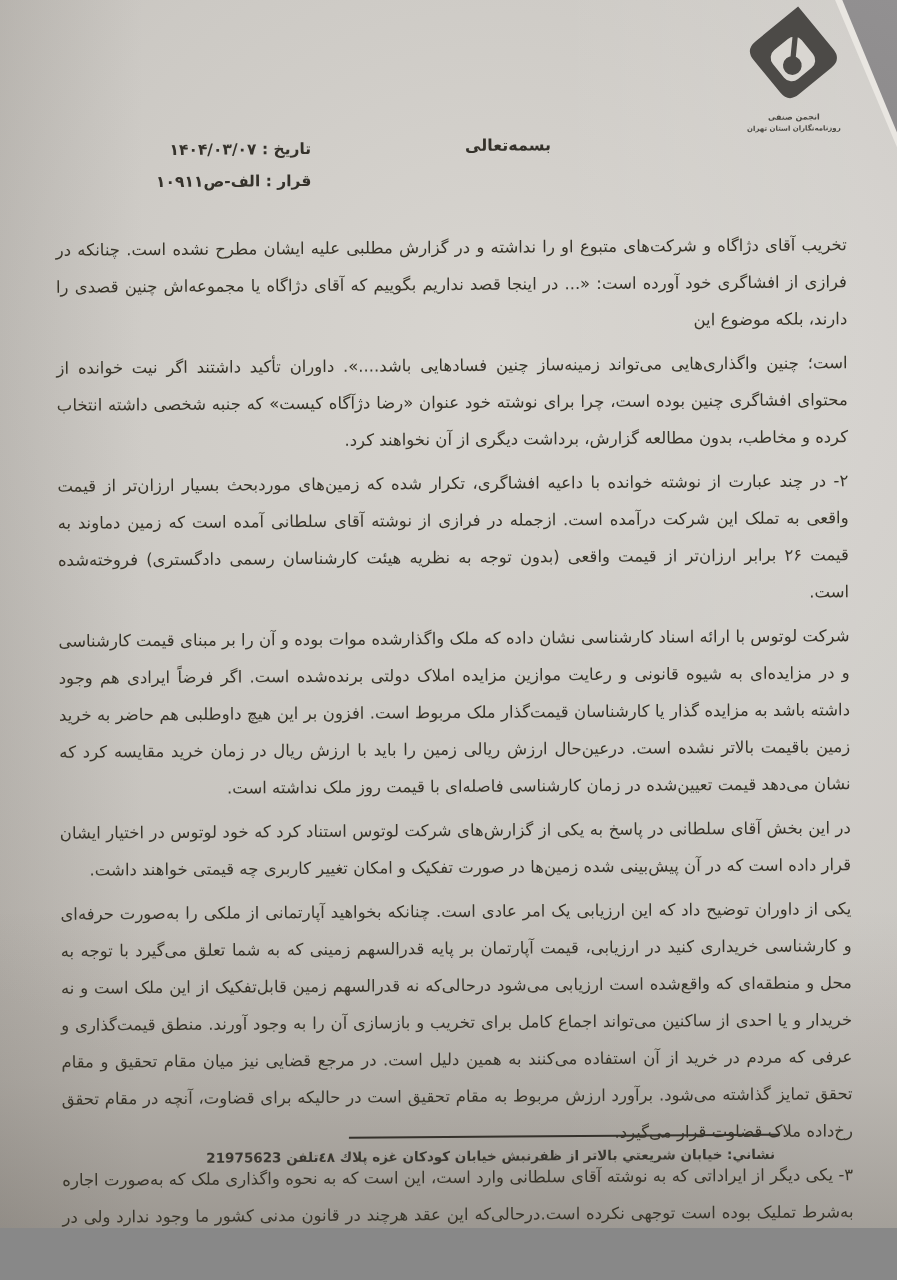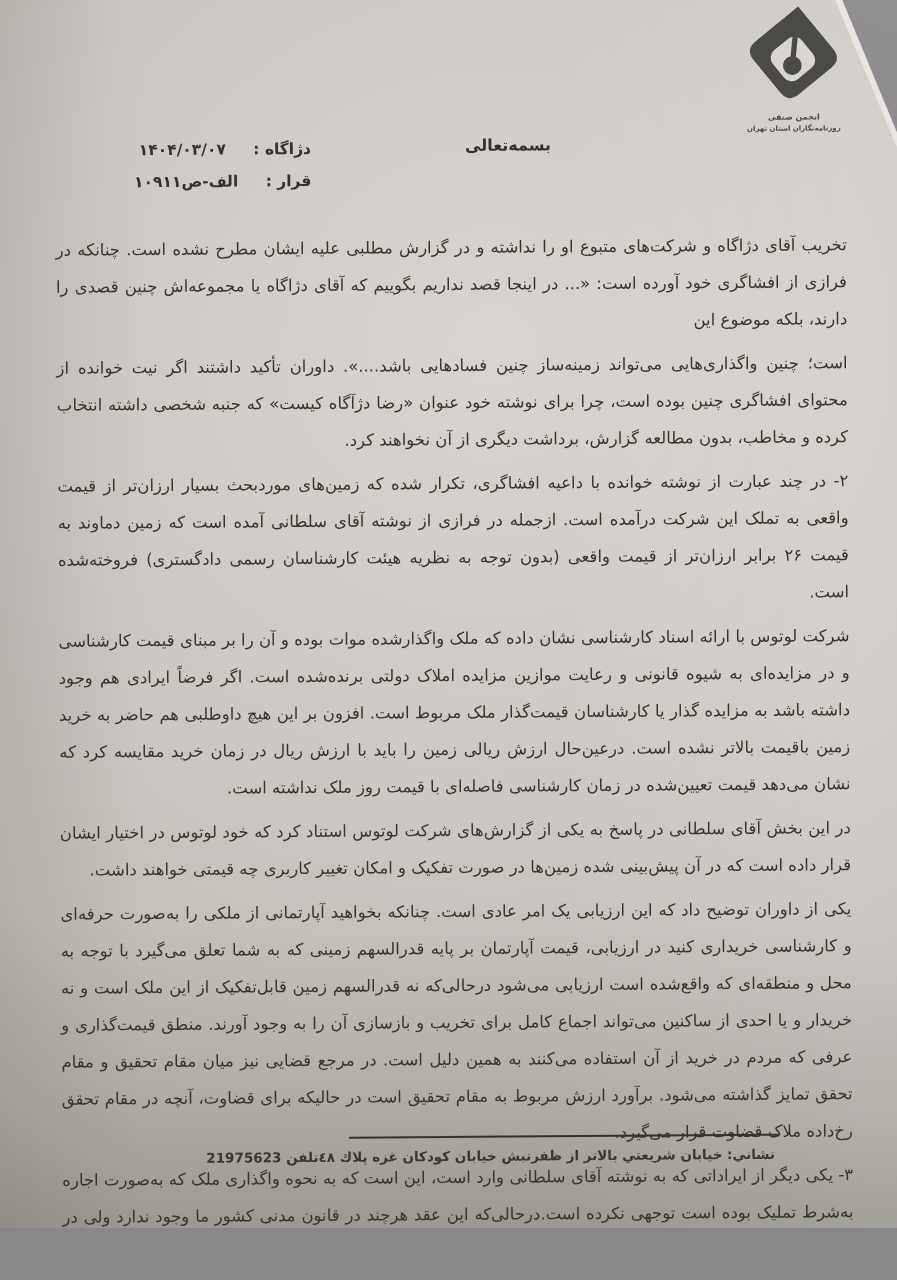--- a/index.html
+++ b/index.html
@@ -46,21 +46,21 @@
     font-size: 16px; font-weight: bold; color: #35322b;
   }
 
   .meta {
     position: absolute; top: 132px; left: 88px; width: 222px;
     direction: rtl; text-align: right;
     font-size: 15.5px; font-weight: bold; line-height: 32px; color: #35322b;
     white-space: nowrap;
   }
   .meta .meta-label { display: inline-block; }
-  .meta .meta-value { margin-right: 22px; }
+  .meta .meta-value { margin-right: 0; }
 
   
   .body-text {
     position: absolute; top: 229px; right: 52px; left: 54px;
     direction: rtl;
     text-align: justify;
     font-size: 16.5px;
     line-height: 37px;
     color: #383428;
   }
@@ -102,21 +102,21 @@
       <div class="logo-text">
         <div class="l1">انجمن صنفی</div>
         <div class="l2">روزنامه‌نگاران استان تهران</div>
       </div>
     </div>
 
     <div class="bismillah">بسمه‌تعالی</div>
 
     <div class="meta">
       <div class="meta-row">
-        <span class="meta-label">دژاگاه :</span>
+        <span class="meta-label">تاریخ :</span>
         <span class="meta-value">۱۴۰۴/۰۳/۰۷</span>
       </div>
       <div class="meta-row">
         <span class="meta-label">قرار :</span>
         <span class="meta-value">الف-ص۱۰۹۱۱</span>
       </div>
     </div>
 
     <div class="body-text">
       <p>تخریب آقای دژاگاه و شرکت‌های متبوع او را نداشته و در گزارش مطلبی علیه ایشان مطرح نشده است. چنانکه در فرازی از افشاگری خود آورده است: «... در اینجا قصد نداریم بگوییم که آقای دژاگاه یا مجموعه‌اش چنین قصدی را دارند، بلکه موضوع این</p>

